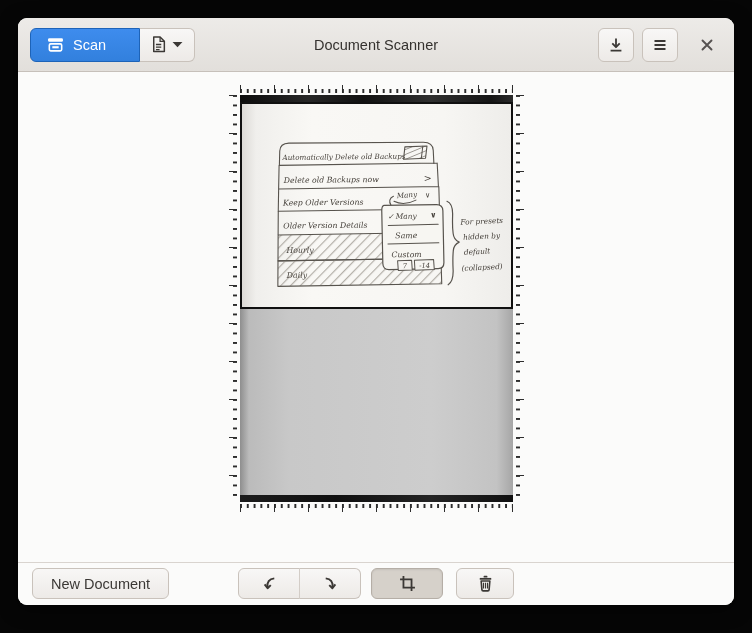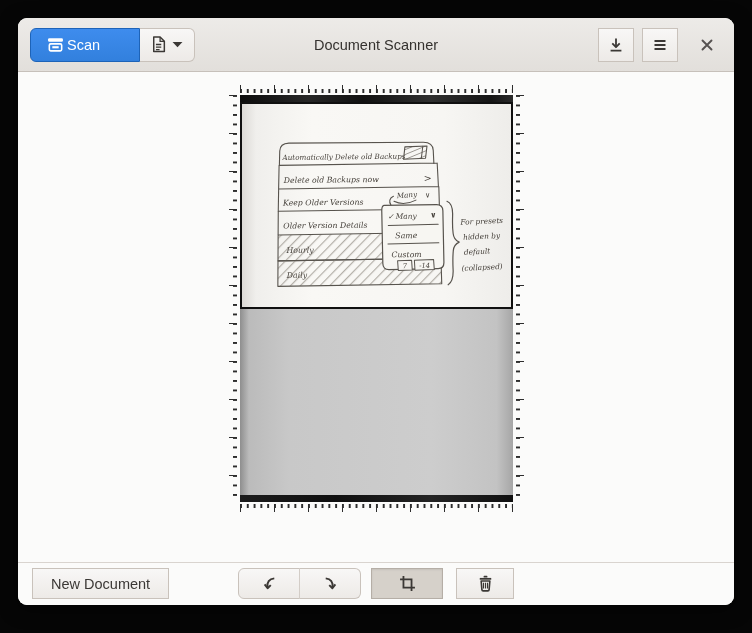--- a/index.html
+++ b/index.html
@@ -20,30 +20,30 @@
     display:flex;align-items:center;padding:0 12px;box-sizing:border-box;
   }
   .hb-title{
     position:absolute;left:0;right:0;text-align:center;
     font-weight:normal;font-size:14.5px;color:#35322f;pointer-events:none;
   }
   .linked{display:flex;}
   .btn{
     display:inline-flex;align-items:center;justify-content:center;gap:8px;
     background:linear-gradient(#f8f7f6,#edeae7);
-    border:1px solid #c9c2bb;border-radius:0;
+    border:1px solid #c9c2bb;border-radius:6px;
     color:#3b3835;font-size:14px;cursor:pointer;box-sizing:border-box;
   }
   .hb-btn{height:34px;min-width:36px;}
   .split-scan{z-index:1;}
   .scan-btn{
     height:34px;padding:0 16px;min-width:110px;
     background:linear-gradient(#3e8ced,#3280dd);
     border:1px solid #1d63b8;border-radius:6px 0 0 6px;
-    color:#ffffff;font-size:14.5px;display:inline-flex;align-items:center;gap:3px;cursor:pointer;
+    color:#ffffff;font-size:14.5px;display:inline-flex;align-items:center;gap:9px;cursor:pointer;
   }
   .scantype-btn{
     height:34px;width:55px;border-radius:0 6px 6px 0;border-left:none;gap:6px;
   }
   .hb-right{margin-left:auto;display:flex;align-items:center;gap:8px;z-index:1;}
   .close-btn{
     width:30px;height:34px;background:none;border:none;display:inline-flex;
     align-items:center;justify-content:center;cursor:pointer;margin-left:6px;
   }
   

